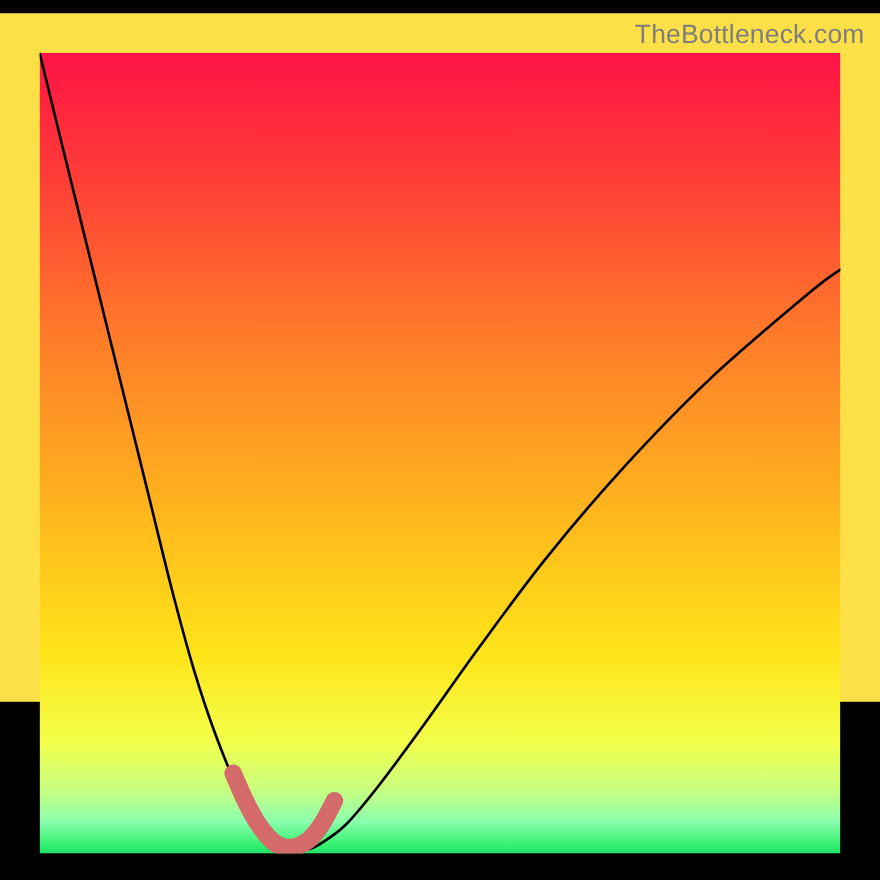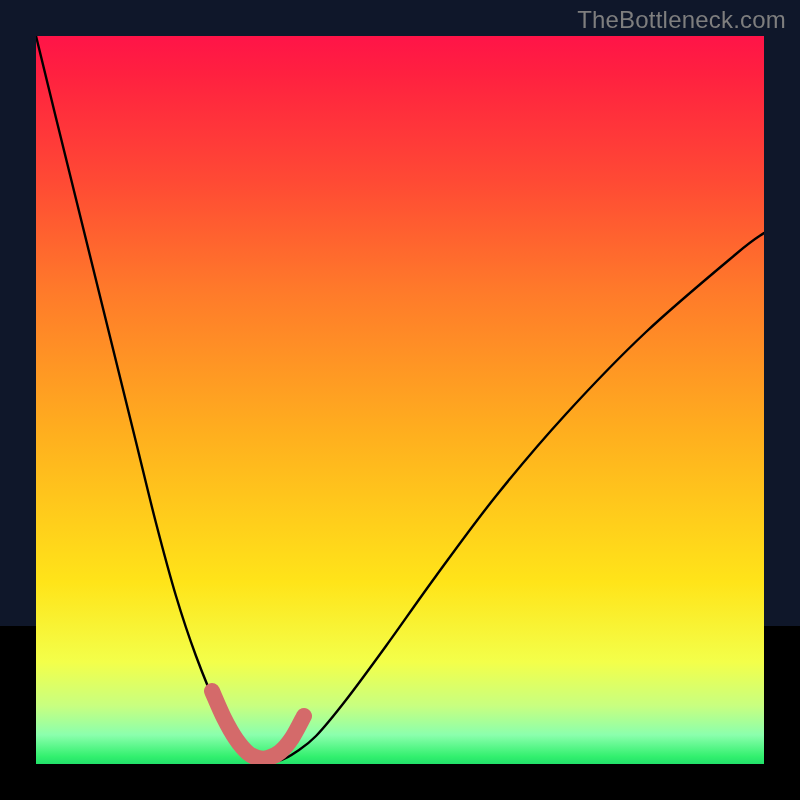--- a/index.html
+++ b/index.html
@@ -7,24 +7,24 @@
     padding: 0;
     width: 800px;
     height: 800px;
     background: #000;
     overflow: hidden;
     font-family: Arial, Helvetica, sans-serif;
   }
   .frame {
     position: absolute;
     left: 0;
-    top: 0;
+    top: 12px;
     width: 800px;
     height: 626px;
-    background: #0f172a;
+    background: #fde047;
   }
   .plot {
     position: absolute;
     left: 36px;
     top: 36px;
     width: 728px;
     height: 728px;
     overflow: hidden;
   }
   .gradient {

